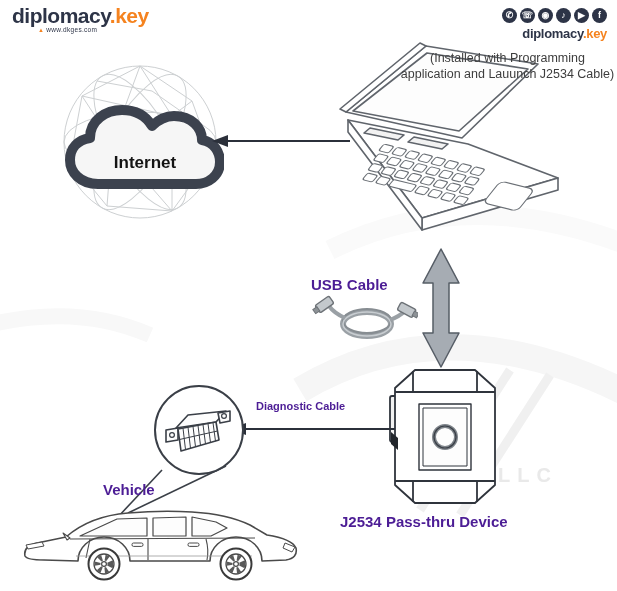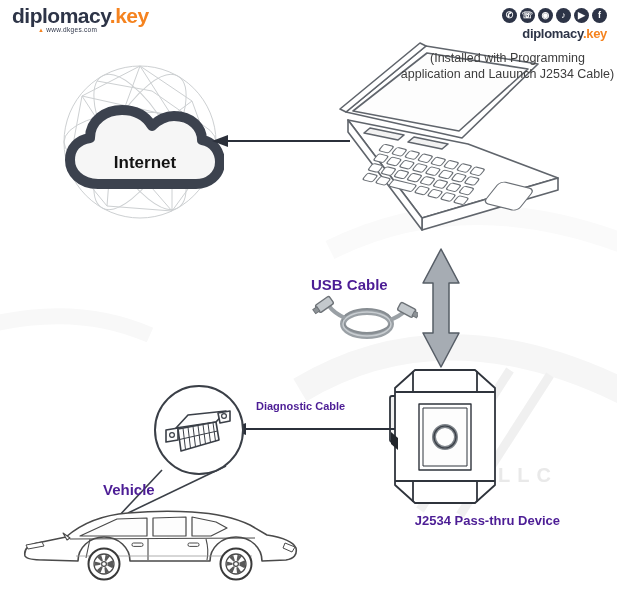--- a/index.html
+++ b/index.html
@@ -29,21 +29,21 @@
   }
   .logo-right-text{font-weight:bold;font-size:13px;letter-spacing:-0.3px;color:var(--brand-navy);margin-top:3px;}
   .logo-right-text .dot,.logo-right-text .suffix{color:var(--brand-orange);}
 
   
   .dlabel{font-weight:bold;color:#4c1d95;z-index:5;}
   .pc-block{left:400px;top:50px;width:215px;text-align:center;z-index:5;}
   .pc-title{font-weight:bold;font-size:15px;color:#222;}
   .pc-sub{font-size:12.5px;color:#3d3d3d;line-height:1.25;margin-top:1px;}
   .usb-label{left:311px;top:276px;font-size:15px;}
-  .device-label{left:340px;top:513px;width:220px;text-align:right;font-size:13px;}
+  .device-label{left:340px;top:513px;width:220px;text-align:left;font-size:15px;}
   .diag-label{left:256px;top:400px;font-size:11px;}
   .vehicle-label{left:72px;top:481px;font-size:15px;margin-left:31px;} .z2{z-index:2;} .z3{z-index:3;} .z4{z-index:4;}
   .wm{z-index:0;}
 </style>
 </head>
 <body>
 
 <svg class="abs wm" style="left:0;top:0" width="617" height="591" viewBox="0 0 617 591">
   <path d="M300,390 Q450,300 640,400" stroke="#f6f6f6" stroke-width="26" fill="none"></path>
   <path d="M330,250 Q470,180 640,250" stroke="#fafafa" stroke-width="20" fill="none"></path>

